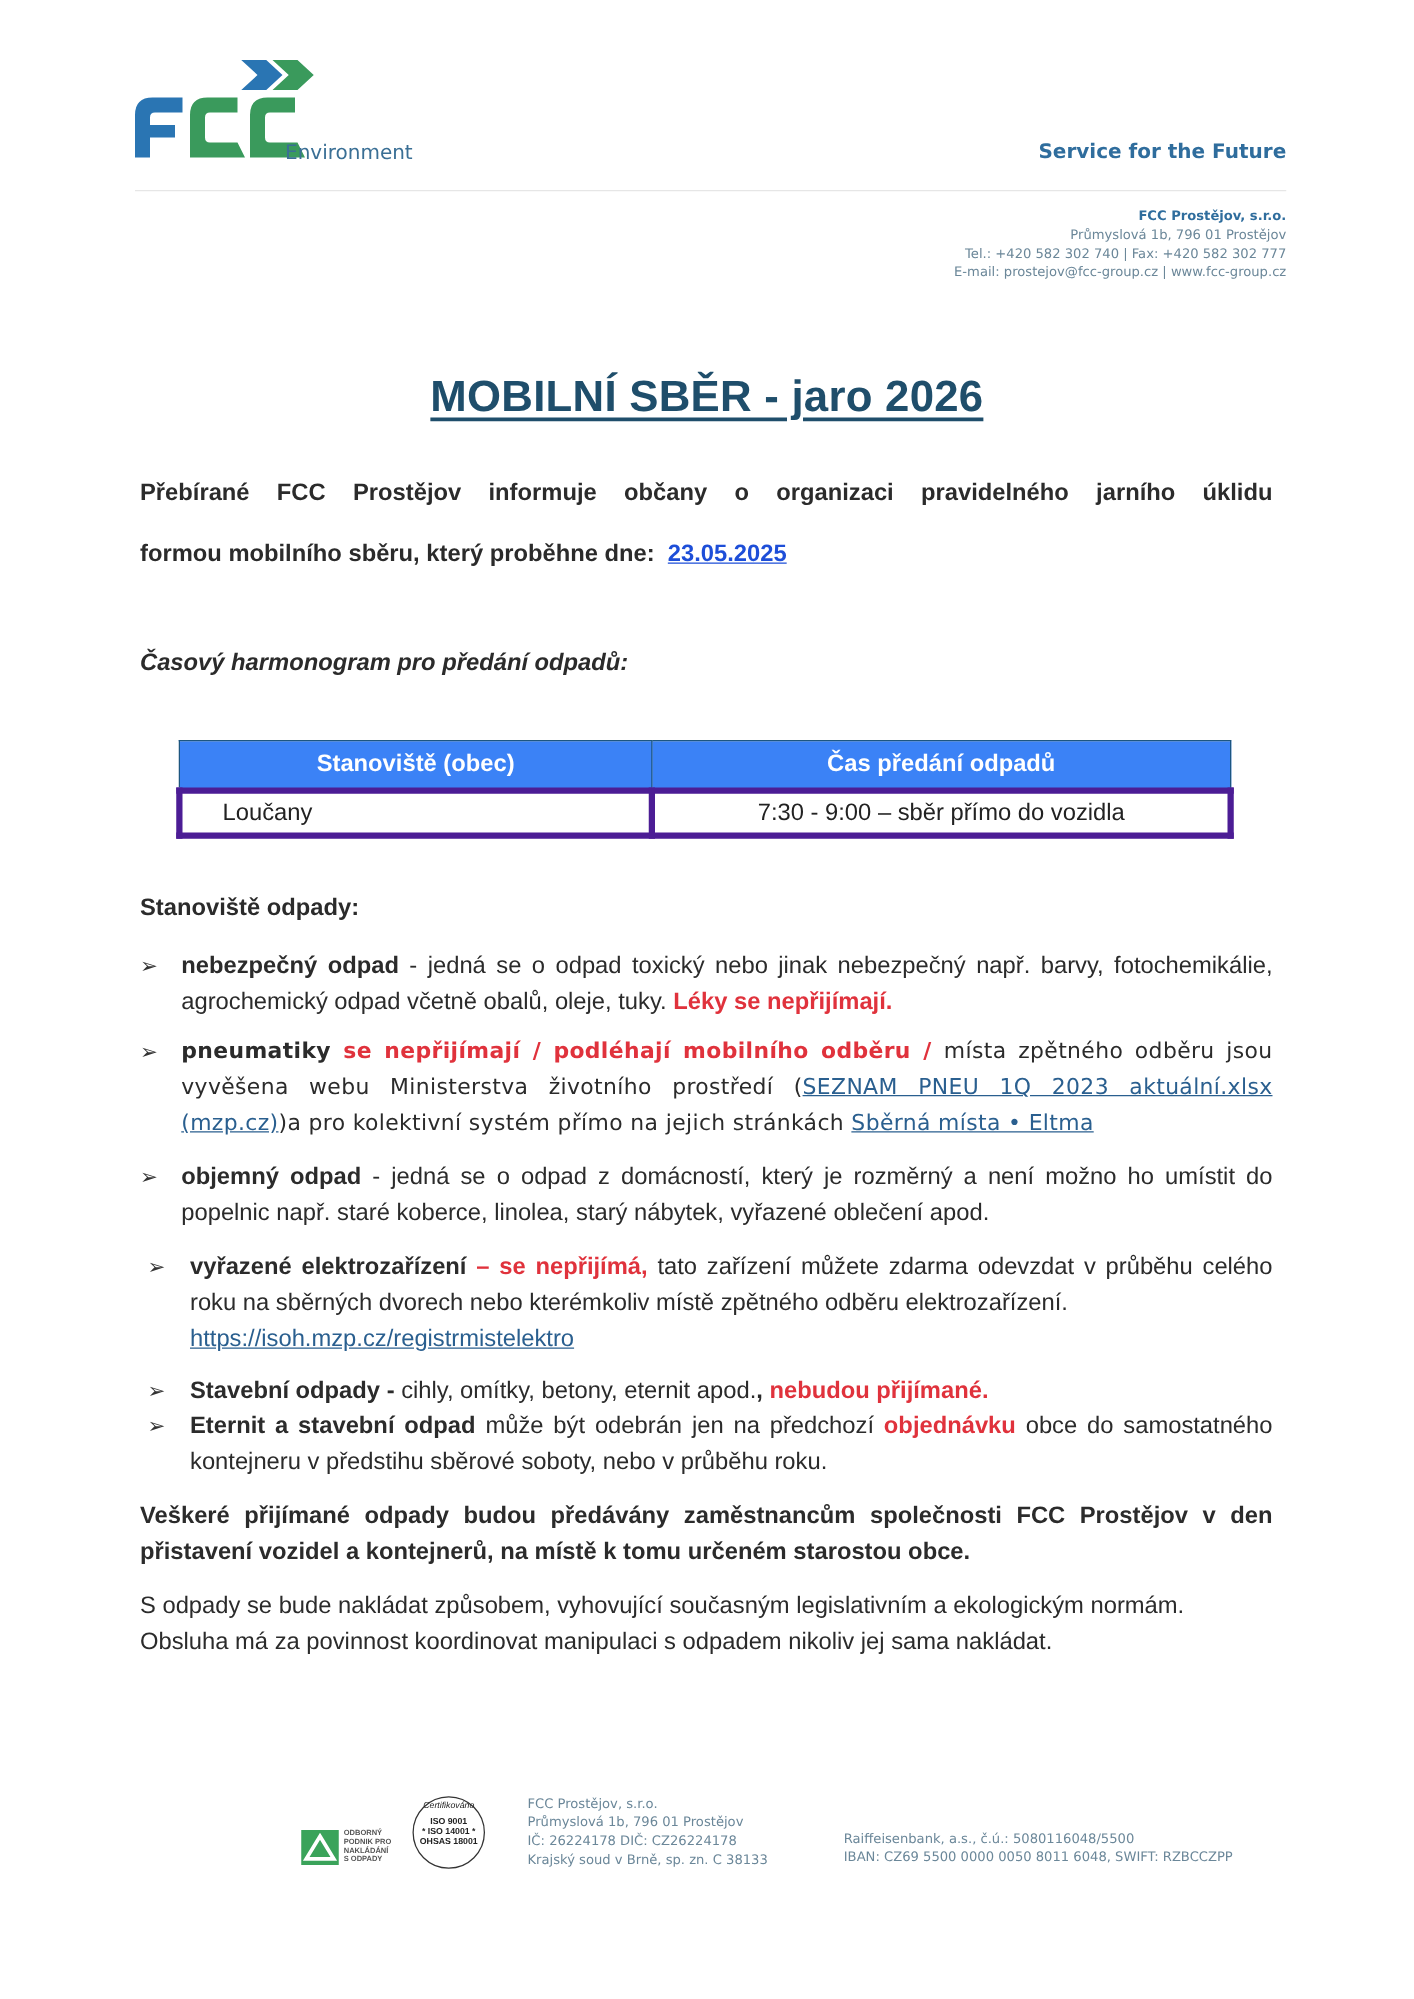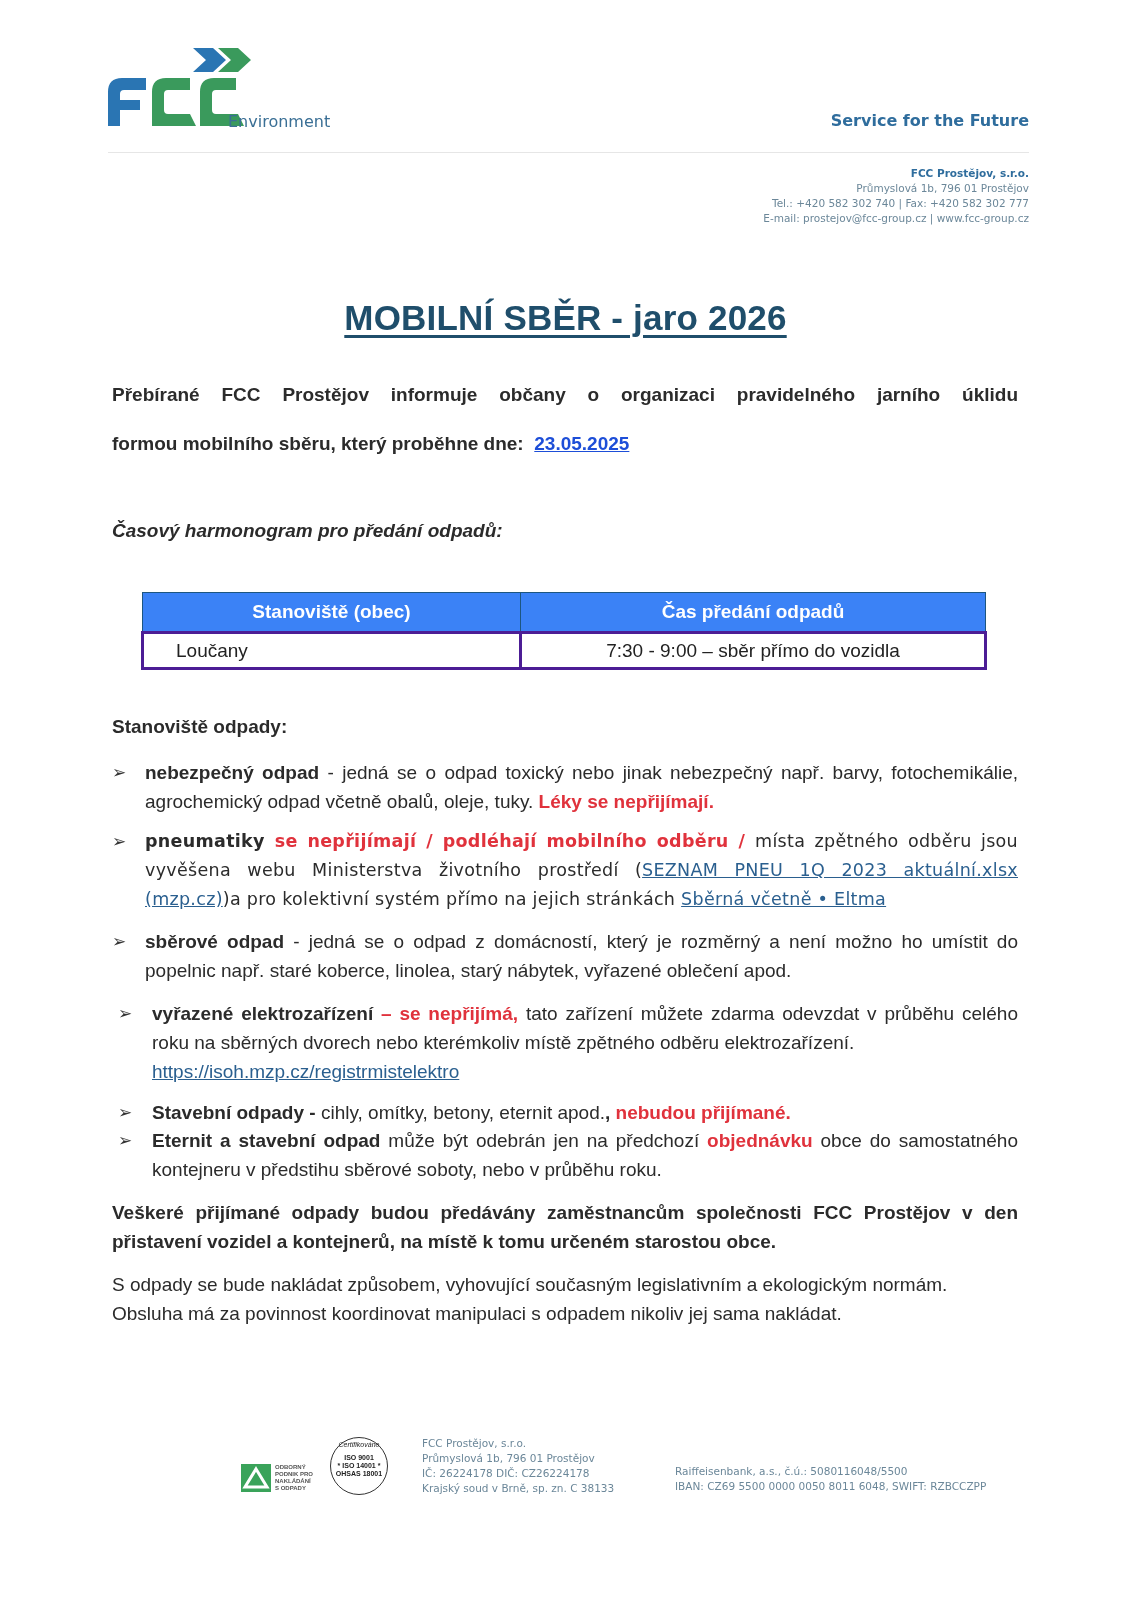--- a/index.html
+++ b/index.html
@@ -19,21 +19,21 @@
 
   .intro { position: absolute; left: 112px; width: 906px; font-size: 19px; font-weight: bold; color: #2b2b2b; }
   .intro1 { top: 384px; display: flex; justify-content: space-between; }
   .intro2 { top: 433px; }
   .date { color: #1d4ed8; text-decoration: underline; }
 
   .sched-title { position: absolute; left: 112px; top: 520px; font-size: 19px; font-weight: bold; font-style: italic; color: #2b2b2b; }
 
   table.sched { position: absolute; left: 141px; top: 592px; width: 846px; border-collapse: collapse; }
   table.sched th { background: #3b82f6; color: #fff; font-size: 19px; font-weight: bold; height: 40px; text-align: center; border: 1px solid #1d5680; }
-  table.sched td { font-size: 19px; height: 36px; border: 3px solid #4c1d95; color: #222; }
+  table.sched td { font-size: 19px; height: 36px; border: 5px solid #4c1d95; color: #222; }
   table.sched td.place { padding-left: 32px; width: 378px; }
   table.sched td.time { text-align: center; }
 
   .accepted-title { position: absolute; left: 112px; top: 716px; font-size: 19px; font-weight: bold; color: #2b2b2b; }
 
   .item { position: absolute; left: 112px; width: 906px; font-size: 19px; line-height: 29px; color: #2b2b2b; }
   .item .bullet { position: absolute; left: 0; top: 0; font-size: 17px; color: #333; }
   .item .body { margin-left: 33px; text-align: justify; }
   .item b { color: #2b2b2b; }
   .red { color: #e0323c; font-weight: bold; }
@@ -124,28 +124,28 @@
 <div class="item item1">
   <span class="bullet">➢</span>
   <div class="body">
     <b>nebezpečný odpad</b><span> - jedná se o odpad toxický nebo jinak nebezpečný např. barvy, fotochemikálie, agrochemický odpad včetně obalů, oleje, tuky. </span><span class="red">Léky se nepřijímají.</span>
   </div>
 </div>
 
 <div class="item item2">
   <span class="bullet">➢</span>
   <div class="body verdana">
-    <b>pneumatiky</b><span class="red"> se nepřijímají / podléhají mobilního odběru / </span><span>místa zpětného odběru jsou vyvěšena webu Ministerstva životního prostředí (</span><a class="link">SEZNAM PNEU 1Q 2023 aktuální.xlsx (mzp.cz)</a><span>)a pro kolektivní systém přímo na jejich stránkách </span><a class="link">Sběrná včetně • Eltma</a>
+    <b>pneumatiky</b><span class="red"> se nepřijímají / podléhají mobilního odběru / </span><span>místa zpětného odběru jsou vyvěšena webu Ministerstva životního prostředí (</span><a class="link">SEZNAM PNEU 1Q 2023 aktuální.xlsx (mzp.cz)</a><span>)a pro kolektivní systém přímo na jejich stránkách </span><a class="link">Sběrná místa • Eltma</a>
   </div>
 </div>
 
 <div class="item item3">
   <span class="bullet">➢</span>
   <div class="body">
-    <b>sběrové odpad</b><span> - jedná se o odpad z domácností, který je rozměrný a není možno ho umístit do popelnic např. staré koberce, linolea, starý nábytek, vyřazené oblečení apod.</span>
+    <b>objemný odpad</b><span> - jedná se o odpad z domácností, který je rozměrný a není možno ho umístit do popelnic např. staré koberce, linolea, starý nábytek, vyřazené oblečení apod.</span>
   </div>
 </div>
 
 <div class="item item4">
   <span class="bullet" style="left:6px">➢</span>
   <div class="body">
     <b>vyřazené elektrozařízení</b><span class="red"> – se nepřijímá,</span><span> tato zařízení můžete zdarma odevzdat v průběhu celého roku na sběrných dvorech nebo kterémkoliv místě zpětného odběru elektrozařízení.</span><br>
     <a class="link">https://isoh.mzp.cz/registrmistelektro</a>
   </div>
 </div>

